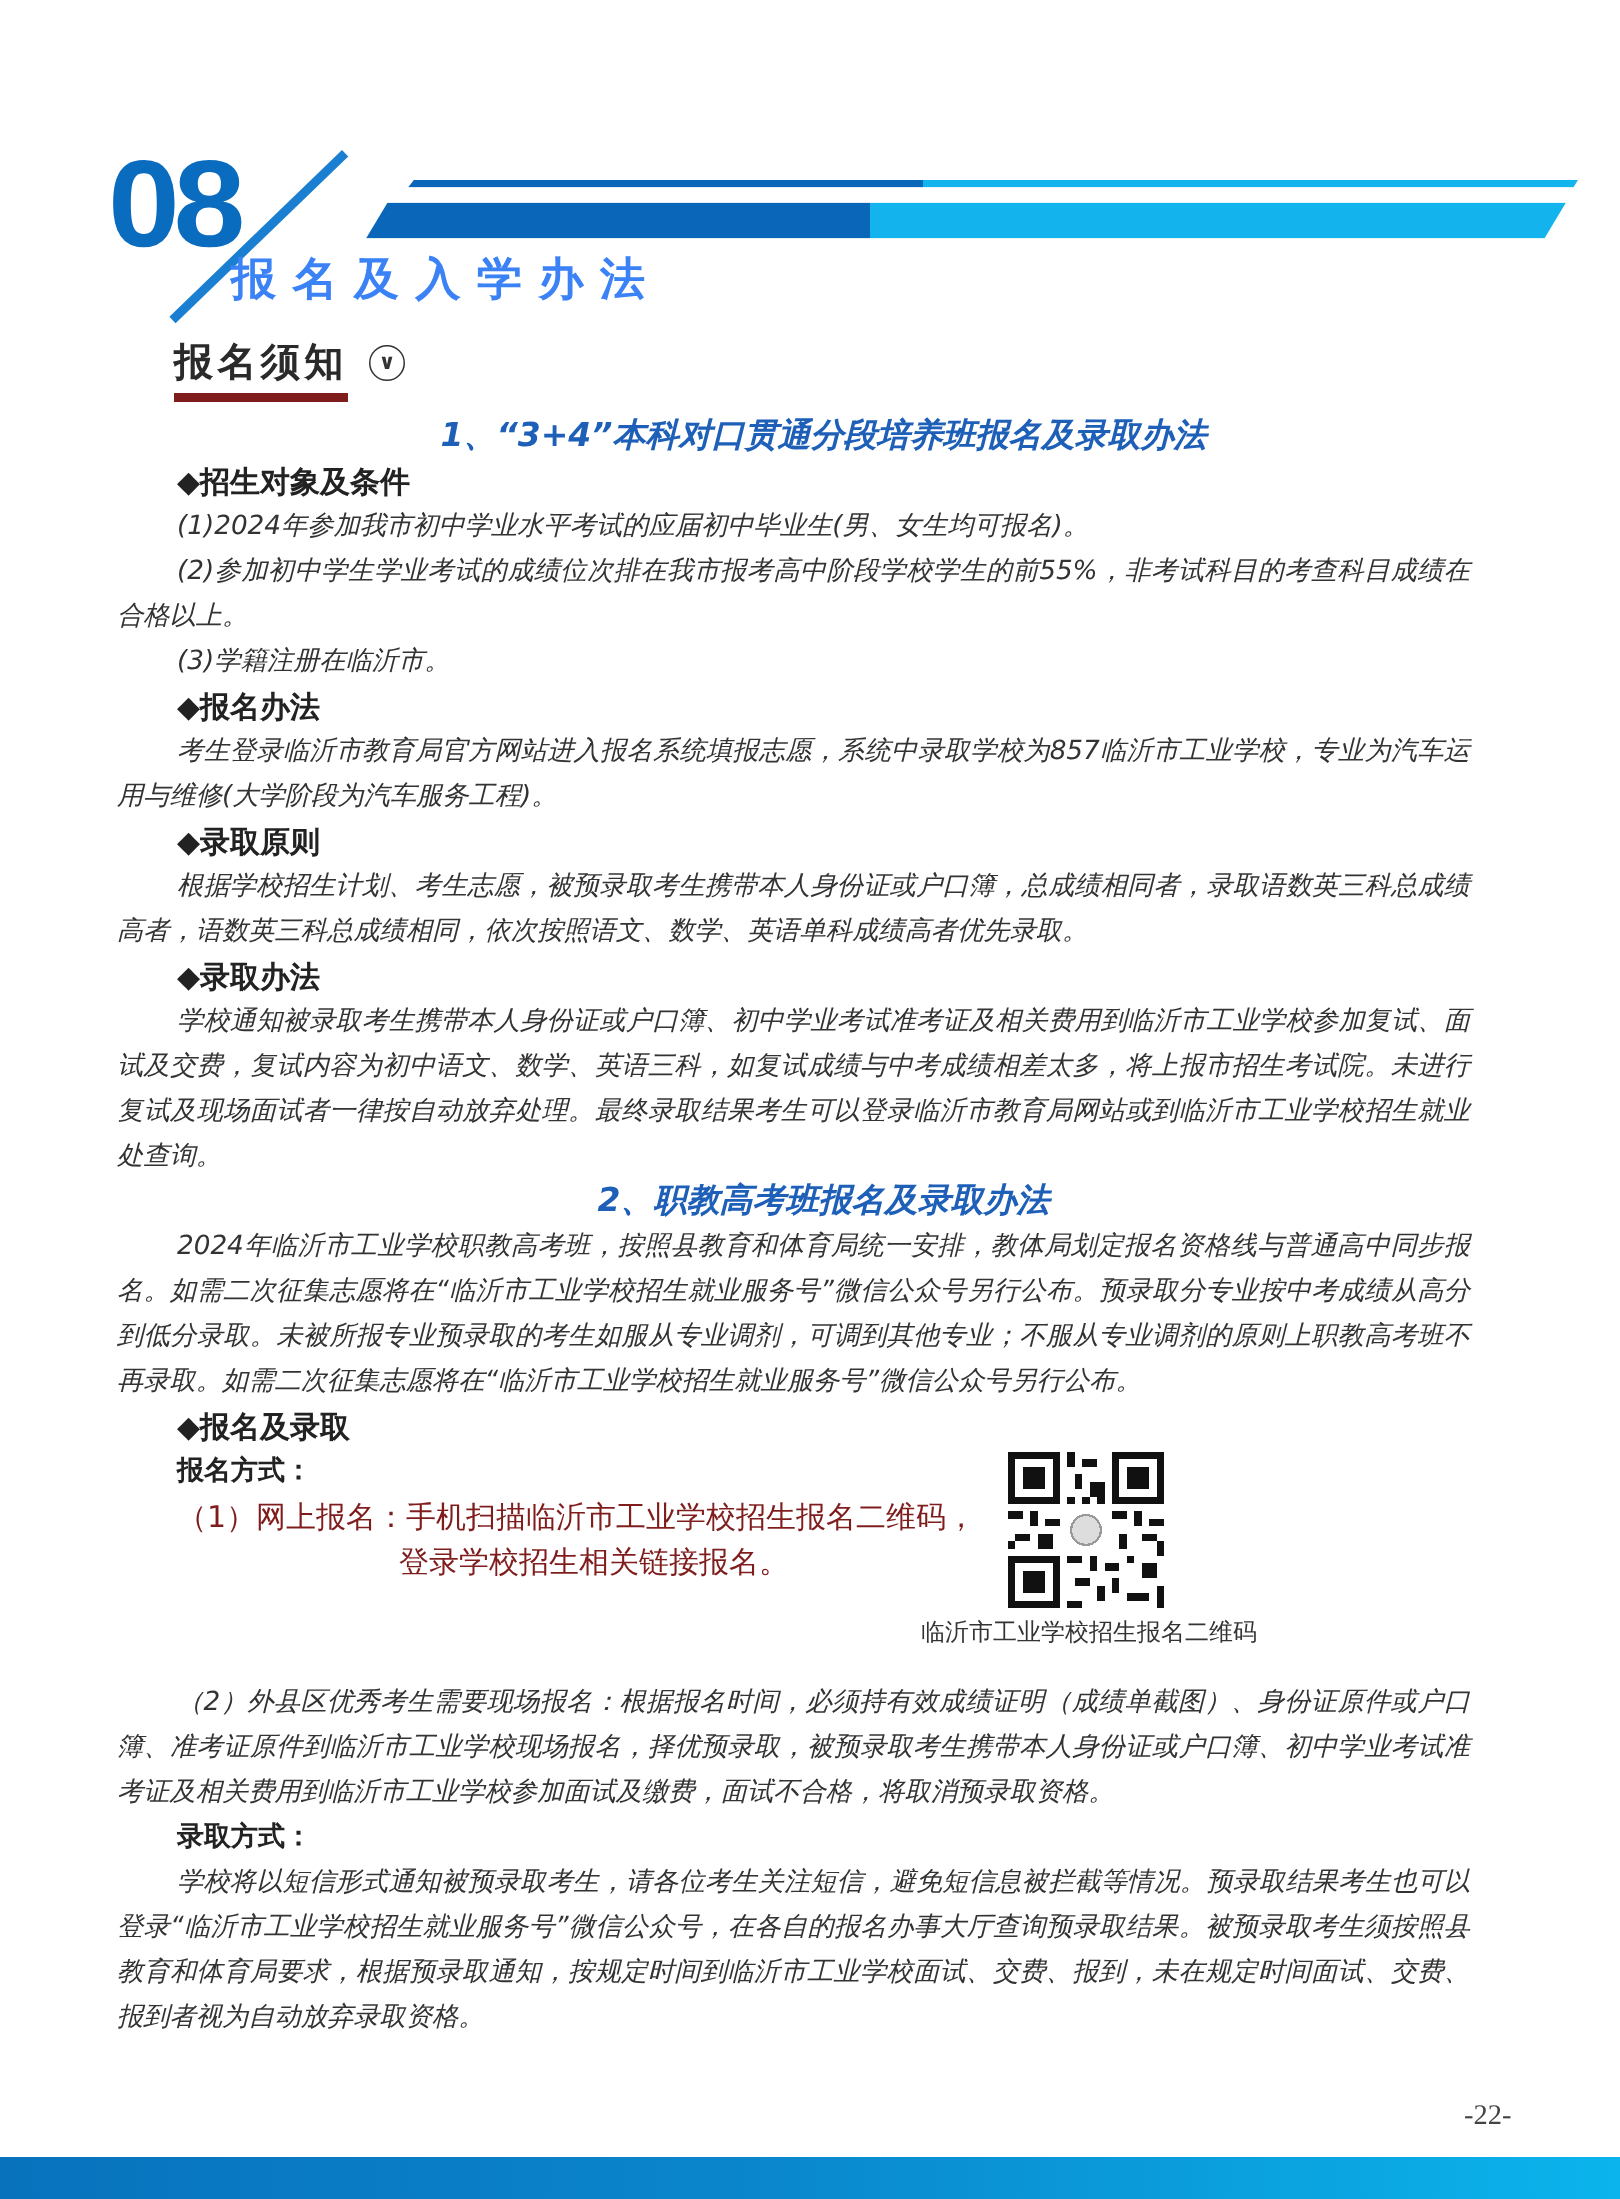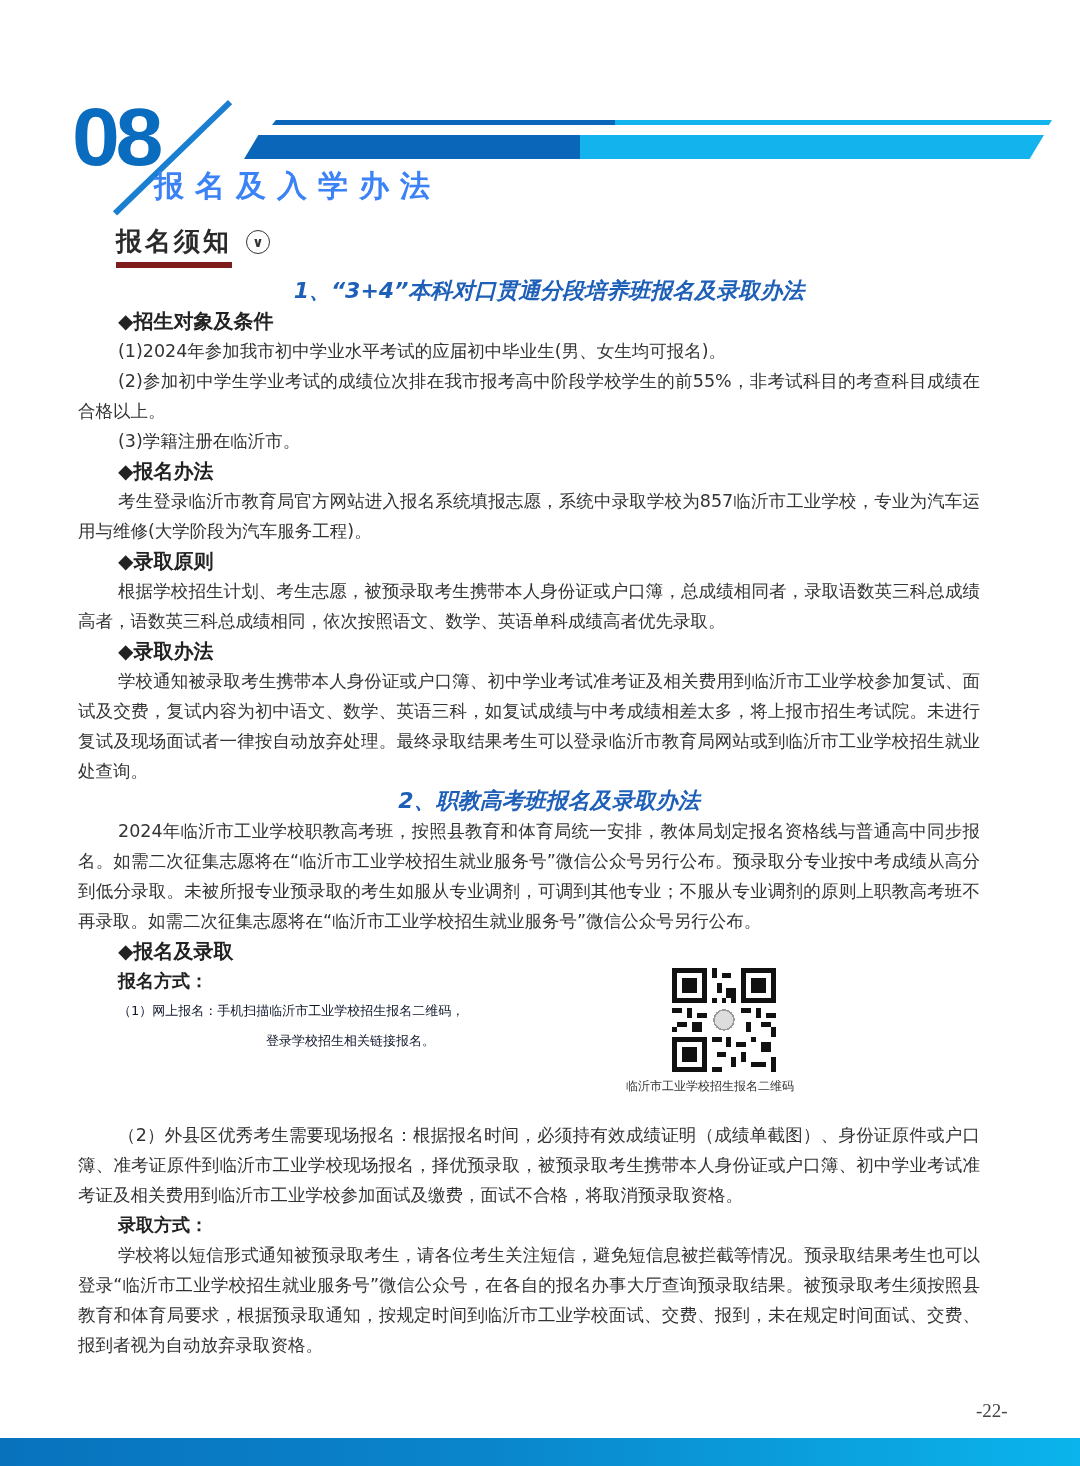--- a/index.html
+++ b/index.html
@@ -44,27 +44,27 @@
     border:1.5px solid #333; border-radius:50%; box-sizing:border-box;
     font-size:14px; font-weight:bold; text-align:center; line-height:22px; color:#333;
   }
   .content { position:absolute; left:78px; top:276px; width:902px; }
   .h-blue {
     color:#1e5fb8; font-style:italic; font-weight:bold; font-size:22px;
     line-height:30px; padding-left:40px; margin:0;text-align:center;
   }
   .h-item { font-size:20px; font-weight:bold; line-height:30px; padding-left:40px; margin:0; color:#222; }
   .p { font-size:17.5px; line-height:30px; margin:0; text-align:justify; color:#333; }
-  .indent { text-indent:40px; }
+  .indent { text-indent:40px;font-style:italic; }
   .label-bold { font-size:18px; font-weight:bold; line-height:30px; padding-left:40px; margin:0; color:#222; }
   .qr-row { position:relative; height:124px; }
-  .qr-text { position:absolute; left:40px; top:0; font-size:13px; line-height:30px; color:#0f172a; }
+  .qr-text { position:absolute; left:40px; top:0; font-size:20px; line-height:30px; color:#7f1d1d; }
   .qr-text .l2 { padding-left:148px; display:block; }
   .qr-box { position:absolute; left:594px; top:-28px; width:104px; height:104px; }
-  .qr-caption { position:absolute; left:548px; top:82px; font-size:12px; color:#333; white-space:nowrap; }
+  .qr-caption { position:absolute; left:536px; top:82px; font-size:16px; color:#333; white-space:nowrap; }
   .page-num { position:absolute; left:976px; top:1400px; font-family:"Liberation Serif", serif; font-size:19px; color:#444; }
   .footer-bar {
     position:absolute; left:0; top:1438px; width:1080px; height:28px;
     background:linear-gradient(90deg,#0872bd 0%,#0a85cc 45%,#0bb4ec 100%);
   }
 </style>
 </head>
 <body>
 
 <div class="header">

